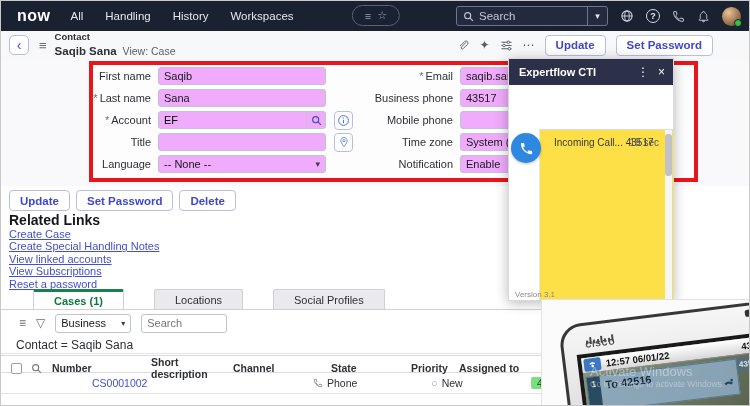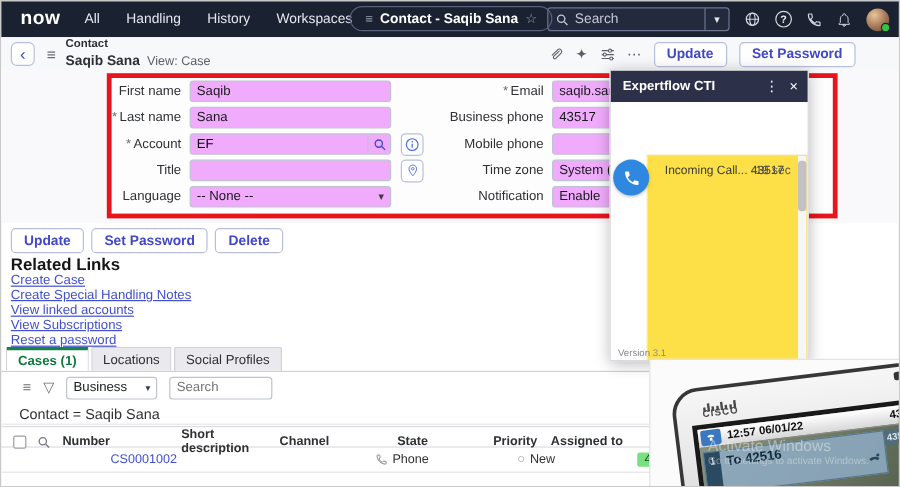--- a/index.html
+++ b/index.html
@@ -55,21 +55,21 @@
   .side-btn{width:19px;height:19px;border:1px solid #b9bedf;border-radius:4px;background:#fff;color:#4a6fe0;display:flex;align-items:center;justify-content:center;margin-left:8px;}
 
   
   #action-row{position:absolute;left:8px;top:189px;display:flex;gap:6px;}
   #related-links{position:absolute;left:8px;top:211px;}
   #related-links h2{margin:0;font-size:14px;font-weight:700;color:#161616;}
   .rlink{display:block;font-size:11px;color:#4250ce;text-decoration:underline;line-height:12.4px;cursor:pointer;}
 
   
   #tabs-row{position:absolute;left:0px;top:288px;width:750px;height:21px;border-bottom:1px solid #cfcfd4;display:flex;align-items:flex-end;padding-left:4px;}
-  .tab{height:20px;display:flex;align-items:center;padding:0 9px;font-size:11px;border:1px solid #cfcfd4;border-bottom:none;margin-right:2px;background:#eaeaee;color:#2e3033;border-radius:2px 2px 0 0;}
+  .tab{height:20px;display:flex;align-items:center;padding:0 20px;font-size:11px;border:1px solid #cfcfd4;border-bottom:none;margin-right:2px;background:#eaeaee;color:#2e3033;border-radius:2px 2px 0 0;margin-left:28px;}
   .tab.active{background:#fff;color:#0c7a3d;font-weight:700;border-top:3px solid #18824a;}
   #filter-row{position:absolute;left:0;top:309px;width:750px;height:26px;display:flex;align-items:center;gap:10px;padding-left:18px;}
   .gray-ico{color:#6b6e76;font-size:12px;}
   .mini-select{width:76px;height:19px;border:1px solid #bfc3d2;border-radius:3px;background:#fff;font-size:11px;color:#17181a;display:flex;align-items:center;justify-content:space-between;padding:0 5px;}
   .mini-select .chev{font-size:8px;color:#3a3c42;}
   .mini-search{width:86px;height:19px;border:1px solid #bfc3d2;border-radius:3px;font-size:11px;padding:0 5px;color:#17181a;}
   #condition-row{position:absolute;left:0;top:336px;width:684px;height:17px;border-bottom:1px solid #e6e6ea;font-size:12px;color:#2e3033;padding-left:15px;display:flex;align-items:center;}
   #case-table{position:absolute;left:0;top:354px;width:750px;}
   .trow{display:grid;grid-template-columns:30px 21px 99px 82px 98px 80px 48px 1fr;align-items:center;height:19px;border-bottom:1px solid #dcdce0;font-size:10.5px;color:#2e3033;}
   .trow.head{font-weight:700;border-top:1px solid #dcdce0;height:18px;}
@@ -126,21 +126,20 @@
 <div id="screen">
 
   <header id="topnav">
     <span class="logo">now</span>
     <span class="navitem">All</span>
     <span class="navitem">Handling</span>
     <span class="navitem">History</span>
     <span class="navitem">Workspaces</span>
     <div class="ctx-pill">
       <span class="dim">≡</span>
-      <span>Contact - Saqib Sana</span>
       <span class="dim">☆</span>
     </div>
     <div id="nav-right">
       <div class="searchbox">
         <span class="sic">
           <svg width="11" height="11" viewBox="0 0 20 20">
               <circle cx="8.5" cy="8.5" r="5.5" fill="none" stroke="#c3c8d6" stroke-width="2"></circle>
               <line x1="13" y1="13" x2="18" y2="18" stroke="#c3c8d6" stroke-width="2"></line>
             </svg>
         </span>

